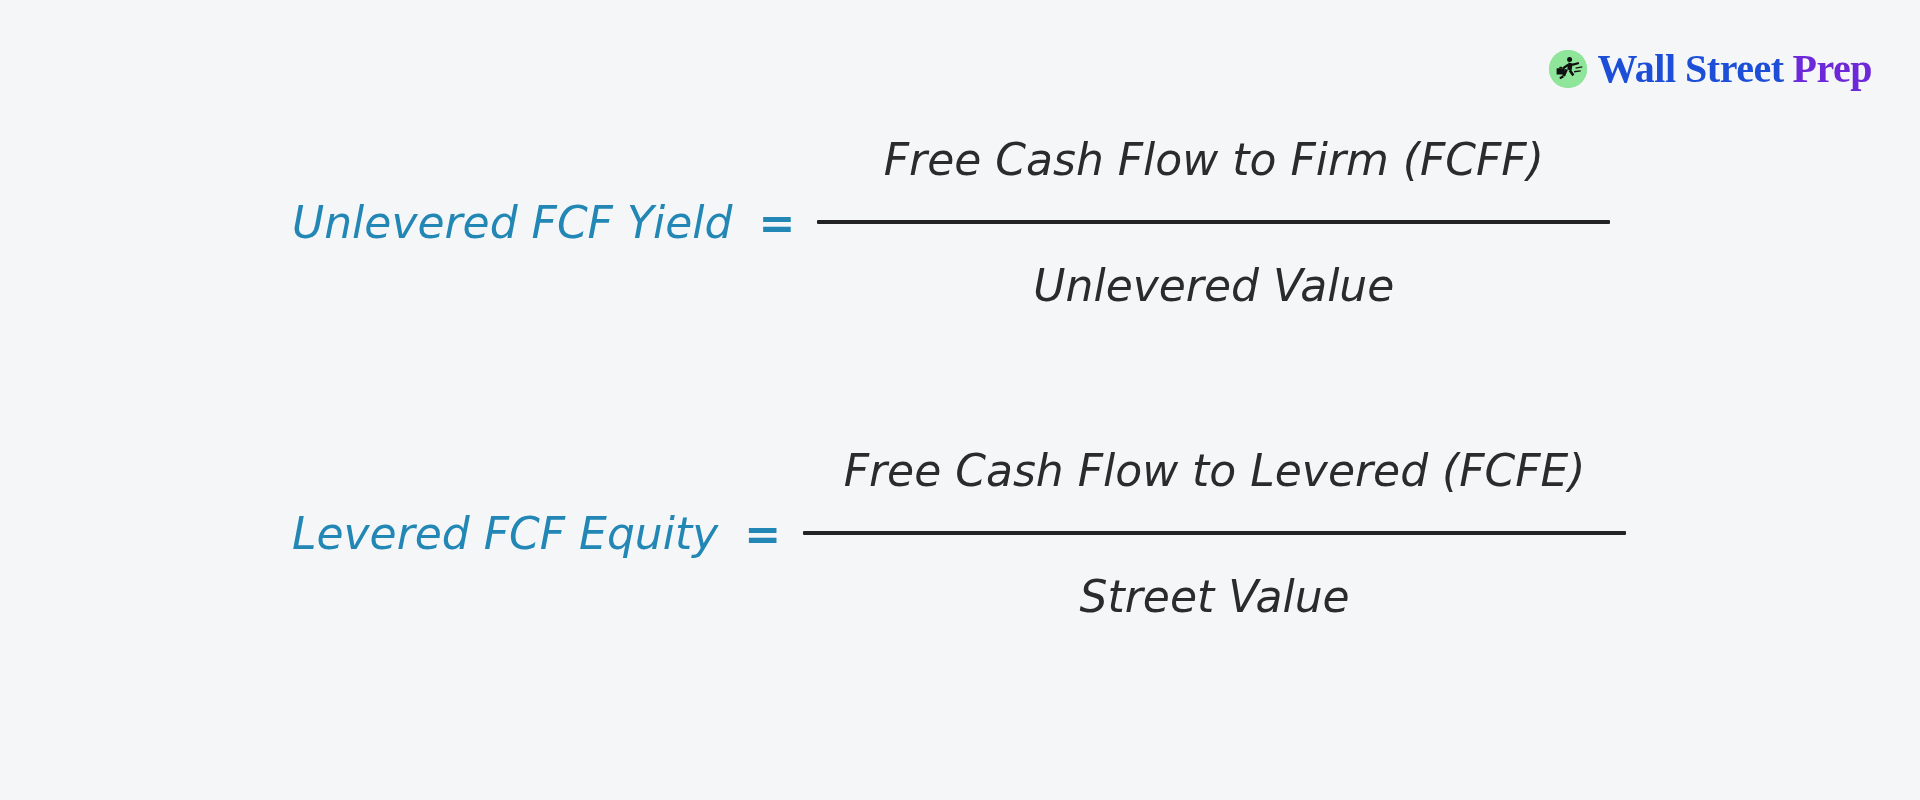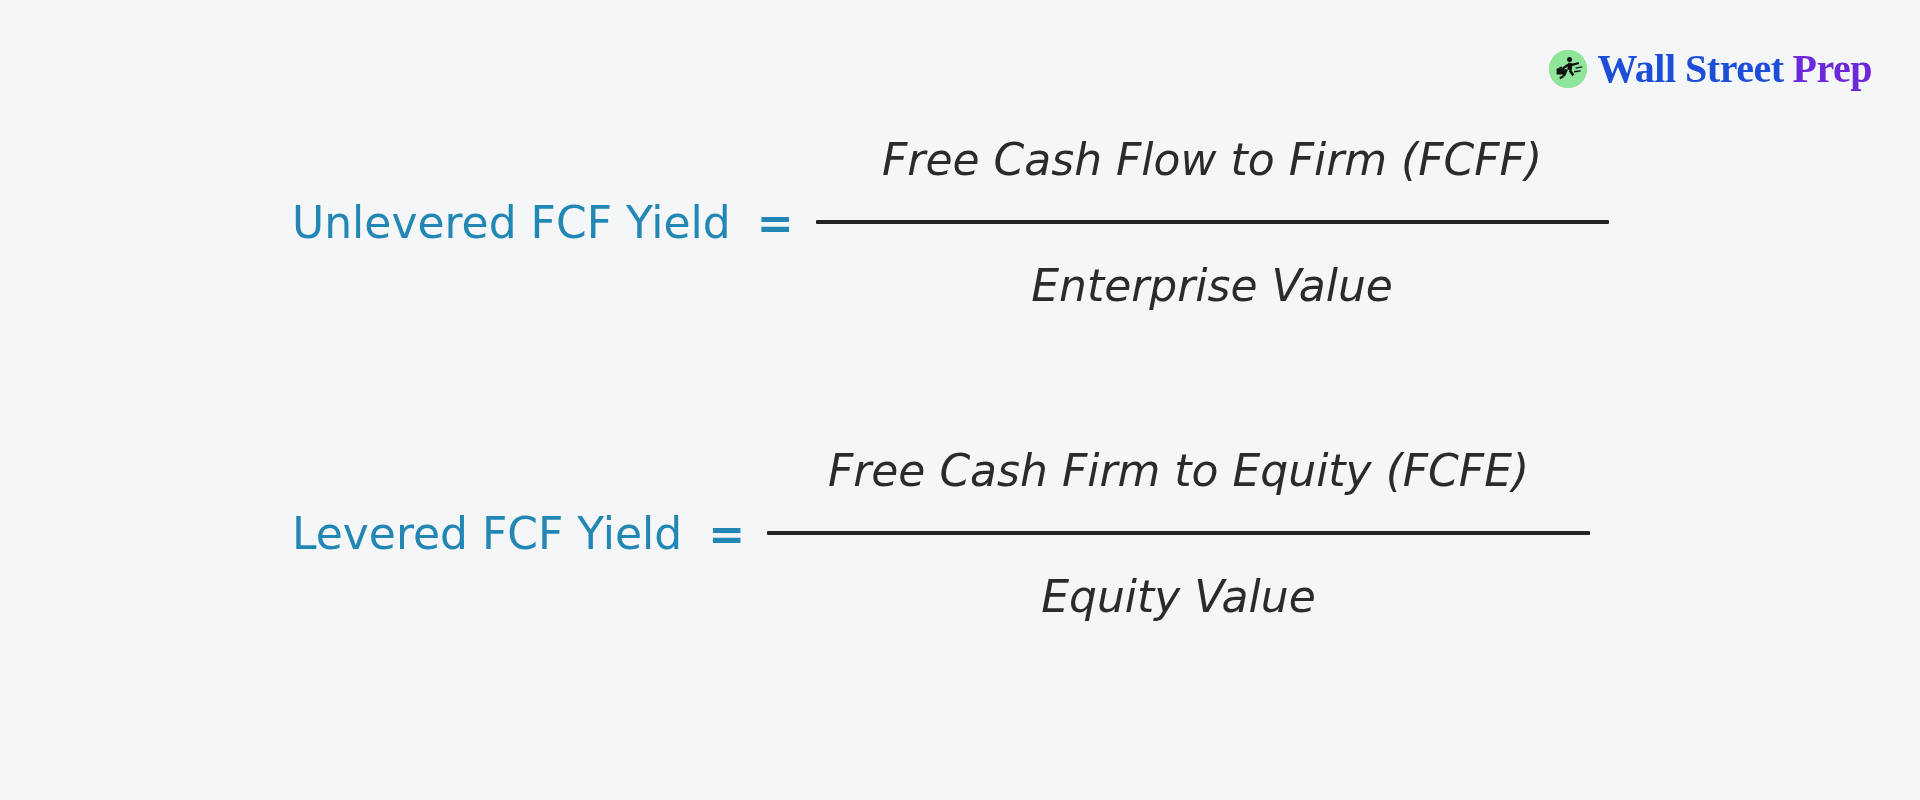--- a/index.html
+++ b/index.html
@@ -54,20 +54,21 @@
     position: absolute;
     display: flex;
     align-items: center;
   }
   #formula-unlevered { left: 292px; top: 138px; }
   #formula-levered   { left: 292px; top: 449px; }
 
   .formula-label {
     color: #2387b5;
     font-family: "DejaVu Sans", sans-serif;
+    font-style: italic;
     font-weight: 500;
     font-size: 44px;
     line-height: 1;
     white-space: nowrap;
   }
   .formula-equals {
     color: #2387b5;
     font-family: "DejaVu Sans", sans-serif;
     font-style: italic;
     font-weight: 600;
@@ -141,25 +142,25 @@
       <span class="brand-word-accent">Prep</span>
   </span>
 </div>
 
 <div class="formula-row" id="formula-unlevered">
   <span class="formula-label">Unlevered FCF Yield</span>
   <span class="formula-equals">=</span>
   <span class="fraction" id="fraction-unlevered">
     <span class="fraction-term fraction-numerator">Free Cash Flow to Firm (FCFF)</span>
     <span class="fraction-bar"></span>
-    <span class="fraction-term fraction-denominator">Enterprise Value</span>
+    <span class="fraction-term fraction-denominator">Unlevered Value</span>
   </span>
 </div>
 
 <div class="formula-row" id="formula-levered">
-  <span class="formula-label">Levered FCF Yield</span>
+  <span class="formula-label">Levered FCF Equity</span>
   <span class="formula-equals">=</span>
   <span class="fraction" id="fraction-levered">
-    <span class="fraction-term fraction-numerator">Free Cash Firm to Equity (FCFE)</span>
+    <span class="fraction-term fraction-numerator">Free Cash Flow to Levered (FCFE)</span>
     <span class="fraction-bar"></span>
-    <span class="fraction-term fraction-denominator">Equity Value</span>
+    <span class="fraction-term fraction-denominator">Street Value</span>
   </span>
 </div>
 
 </body></html>

